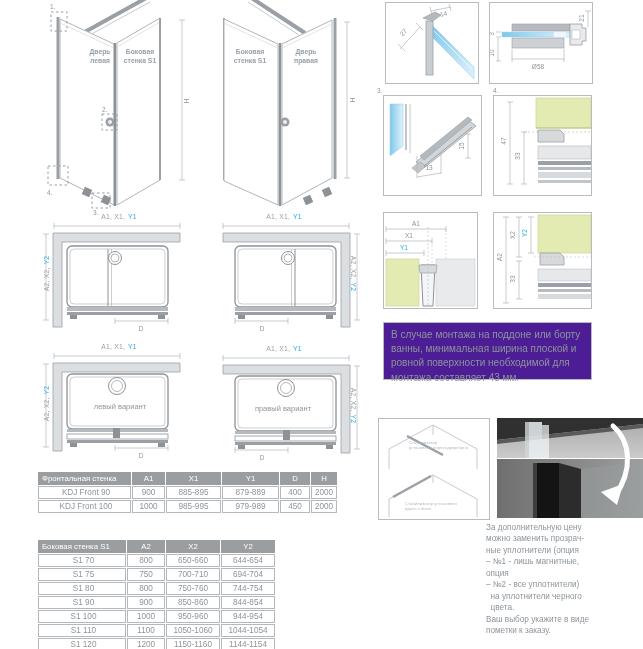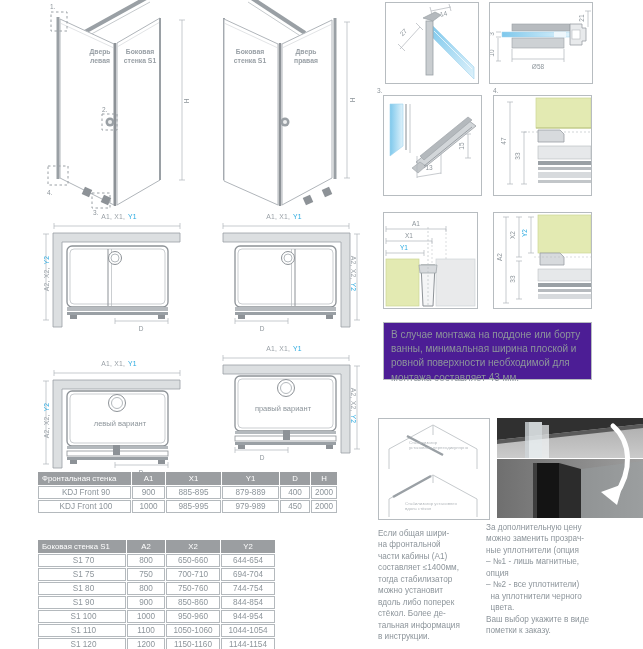--- a/index.html
+++ b/index.html
@@ -343,21 +343,21 @@
       <rect x="121" y="102" width="7" height="4" fill="#8d9297"></rect>
       <g class="dl">
         <line x1="30" y1="108" x2="83" y2="108"></line>
         <line x1="30" y1="105" x2="30" y2="111"></line>
           <line x1="83" y1="105" x2="83" y2="111"></line>
       </g>
       <text class="dim" x="57" y="118" text-anchor="middle">D</text>
     </svg>
   </div>
 
-  <div class="plan" style="left:40px;top:360px;width:158px;height:118px">
+  <div class="plan" style="left:40px;top:343px;width:158px;height:118px">
     <div class="top-dim-label">
       <span>A1, X1,</span><span class="blue sp">Y1</span>
     </div>
     <div class="side-label left">
       <span>A2, X2,</span><span class="blue sp">Y2</span>
     </div>
     <svg width="158" height="118" viewBox="0 0 158 118">
       <g class="dl">
         <line x1="14" y1="13" x2="140" y2="13"></line>
         <line x1="14" y1="10" x2="14" y2="16"></line>
@@ -567,30 +567,20 @@
     <rect x="0" y="40" width="146" height="1" fill="#ffffff"></rect>
     <rect x="0" y="41" width="146" height="59" fill="url(#phBot)"></rect>
     <rect x="36" y="45" width="4" height="55" fill="#3e3e3e"></rect>
     <rect x="40" y="45" width="22" height="55" fill="#141414"></rect>
     <polygon points="62,45 84,51 84,100 62,100" fill="#2c2c2c"></polygon>
     <polygon points="84,51 146,43 146,100 84,100" fill="#9aa0a2" opacity="0.45"></polygon>
     <path d="M116,8 C134,24 136,52 118,78" stroke="#ffffff" stroke-width="5" fill="none" stroke-linecap="round"></path>
     <polygon points="104,74 120,87 126,66" fill="#ffffff"></polygon>
   </svg>
 
-  <div class="note" style="left:378px;top:528px;width:106px">Если общая шири-
-на фронтальной
-части кабины (A1)
-составляет ≤1400мм,
-тогда стабилизатор
-можно установит
-вдоль либо поперек
-стёкол. Более де-
-тальная информация
-в инструкции.</div>
 
   <div class="note" style="left:486px;top:522px;width:157px">За дополнительную цену
 можно заменить прозрач-
 ные уплотнители (опция
 – №1 - лишь магнитные,
 опция
 – №2 - все уплотнители)
   на уплотнители черного
   цвета.
 Ваш выбор укажите в виде

